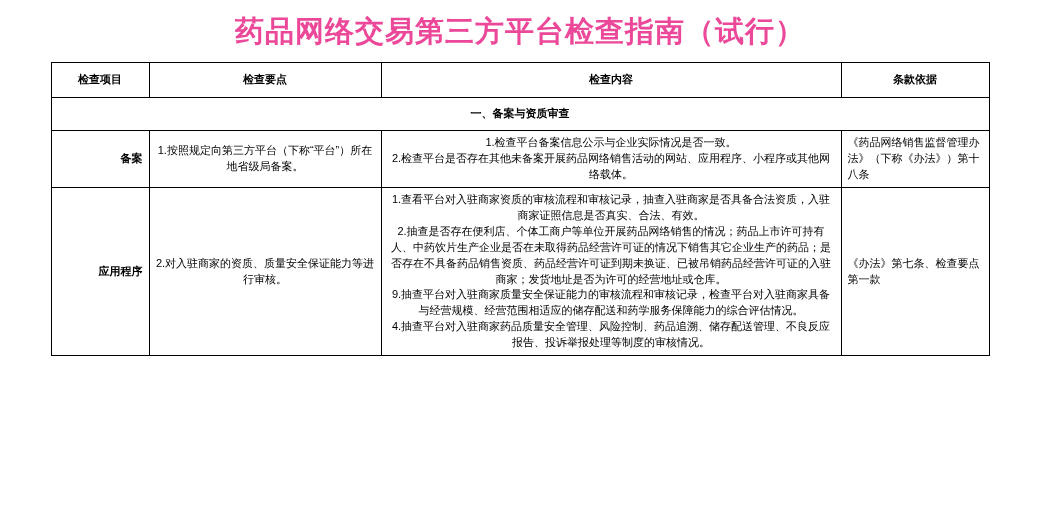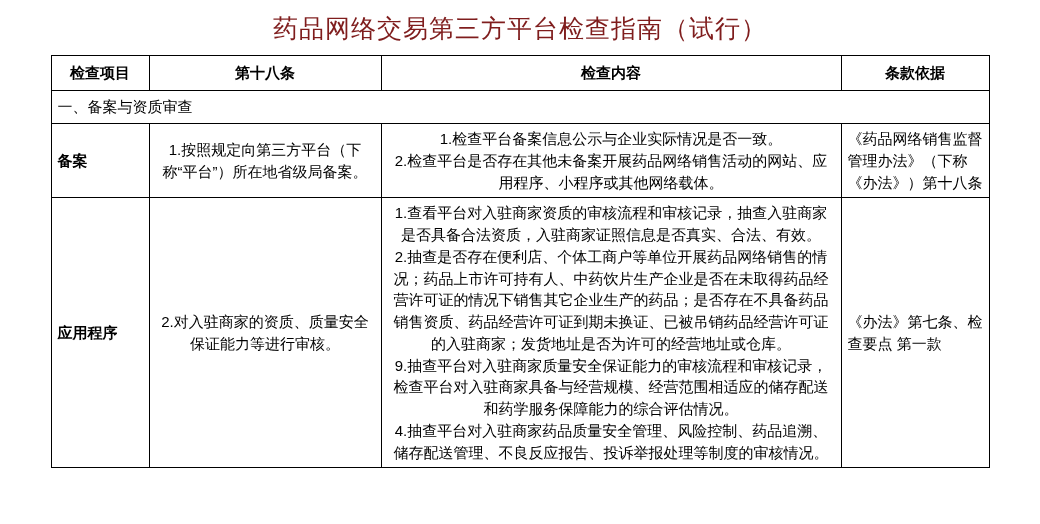--- a/index.html
+++ b/index.html
@@ -16,57 +16,57 @@
   }
   .page {
     width: 1040px;
     height: 524px;
     position: relative;
     box-sizing: border-box;
   }
   .doc-title {
     text-align: center;
     font-family: "Liberation Serif", serif;
-    font-weight: normal;
-    font-size: 25px;
+    font-weight: bold;
+    font-size: 29px;
     letter-spacing: 1px;
     padding-top: 12px;
     padding-bottom: 10px;
-    color: #7f1d1d;
+    color: #ec4899;
   }
   table.guide {
     border-collapse: collapse;
     width: 938px;
     margin: 0 auto;
     table-layout: fixed;
   }
   table.guide td, table.guide th {
     border: 1px solid #000000;
     padding: 4px 6px;
     vertical-align: middle;
-    font-size: 15px;
+    font-size: 11px;
     line-height: 1.45;
     font-family: "Liberation Sans", sans-serif;
   }
   th.col-head {
     text-align: center;
     font-weight: bold;
     font-size: 14px;
     height: 26px;
     padding: 3px 4px;
   }
   td.section-row {
-    text-align: left;
-    font-weight: normal;
+    text-align: center;
+    font-weight: bold;
     font-size: 14px;
     height: 24px;
     padding: 3px 4px;
   }
   td.item-cell {
-    text-align: left;
+    text-align: right;
     font-weight: bold;
     font-size: 14px;
   }
   td.point-cell {
     text-align: center;
     vertical-align: middle;
   }
   td.content-cell {
     text-align: center;
     vertical-align: middle;
@@ -92,21 +92,21 @@
   <table class="guide">
     <colgroup>
       <col class="c1">
         <col class="c2">
         <col class="c3">
         <col class="c4">
     </colgroup>
     <thead>
       <tr>
         <th class="col-head">检查项目</th>
-        <th class="col-head">第十八条</th>
+        <th class="col-head">检查要点</th>
         <th class="col-head">检查内容</th>
         <th class="col-head">条款依据</th>
       </tr>
     </thead>
     <tbody>
       <tr>
         <td class="section-row" colspan="4">一、备案与资质审查</td>
       </tr>
 
       <tr>

